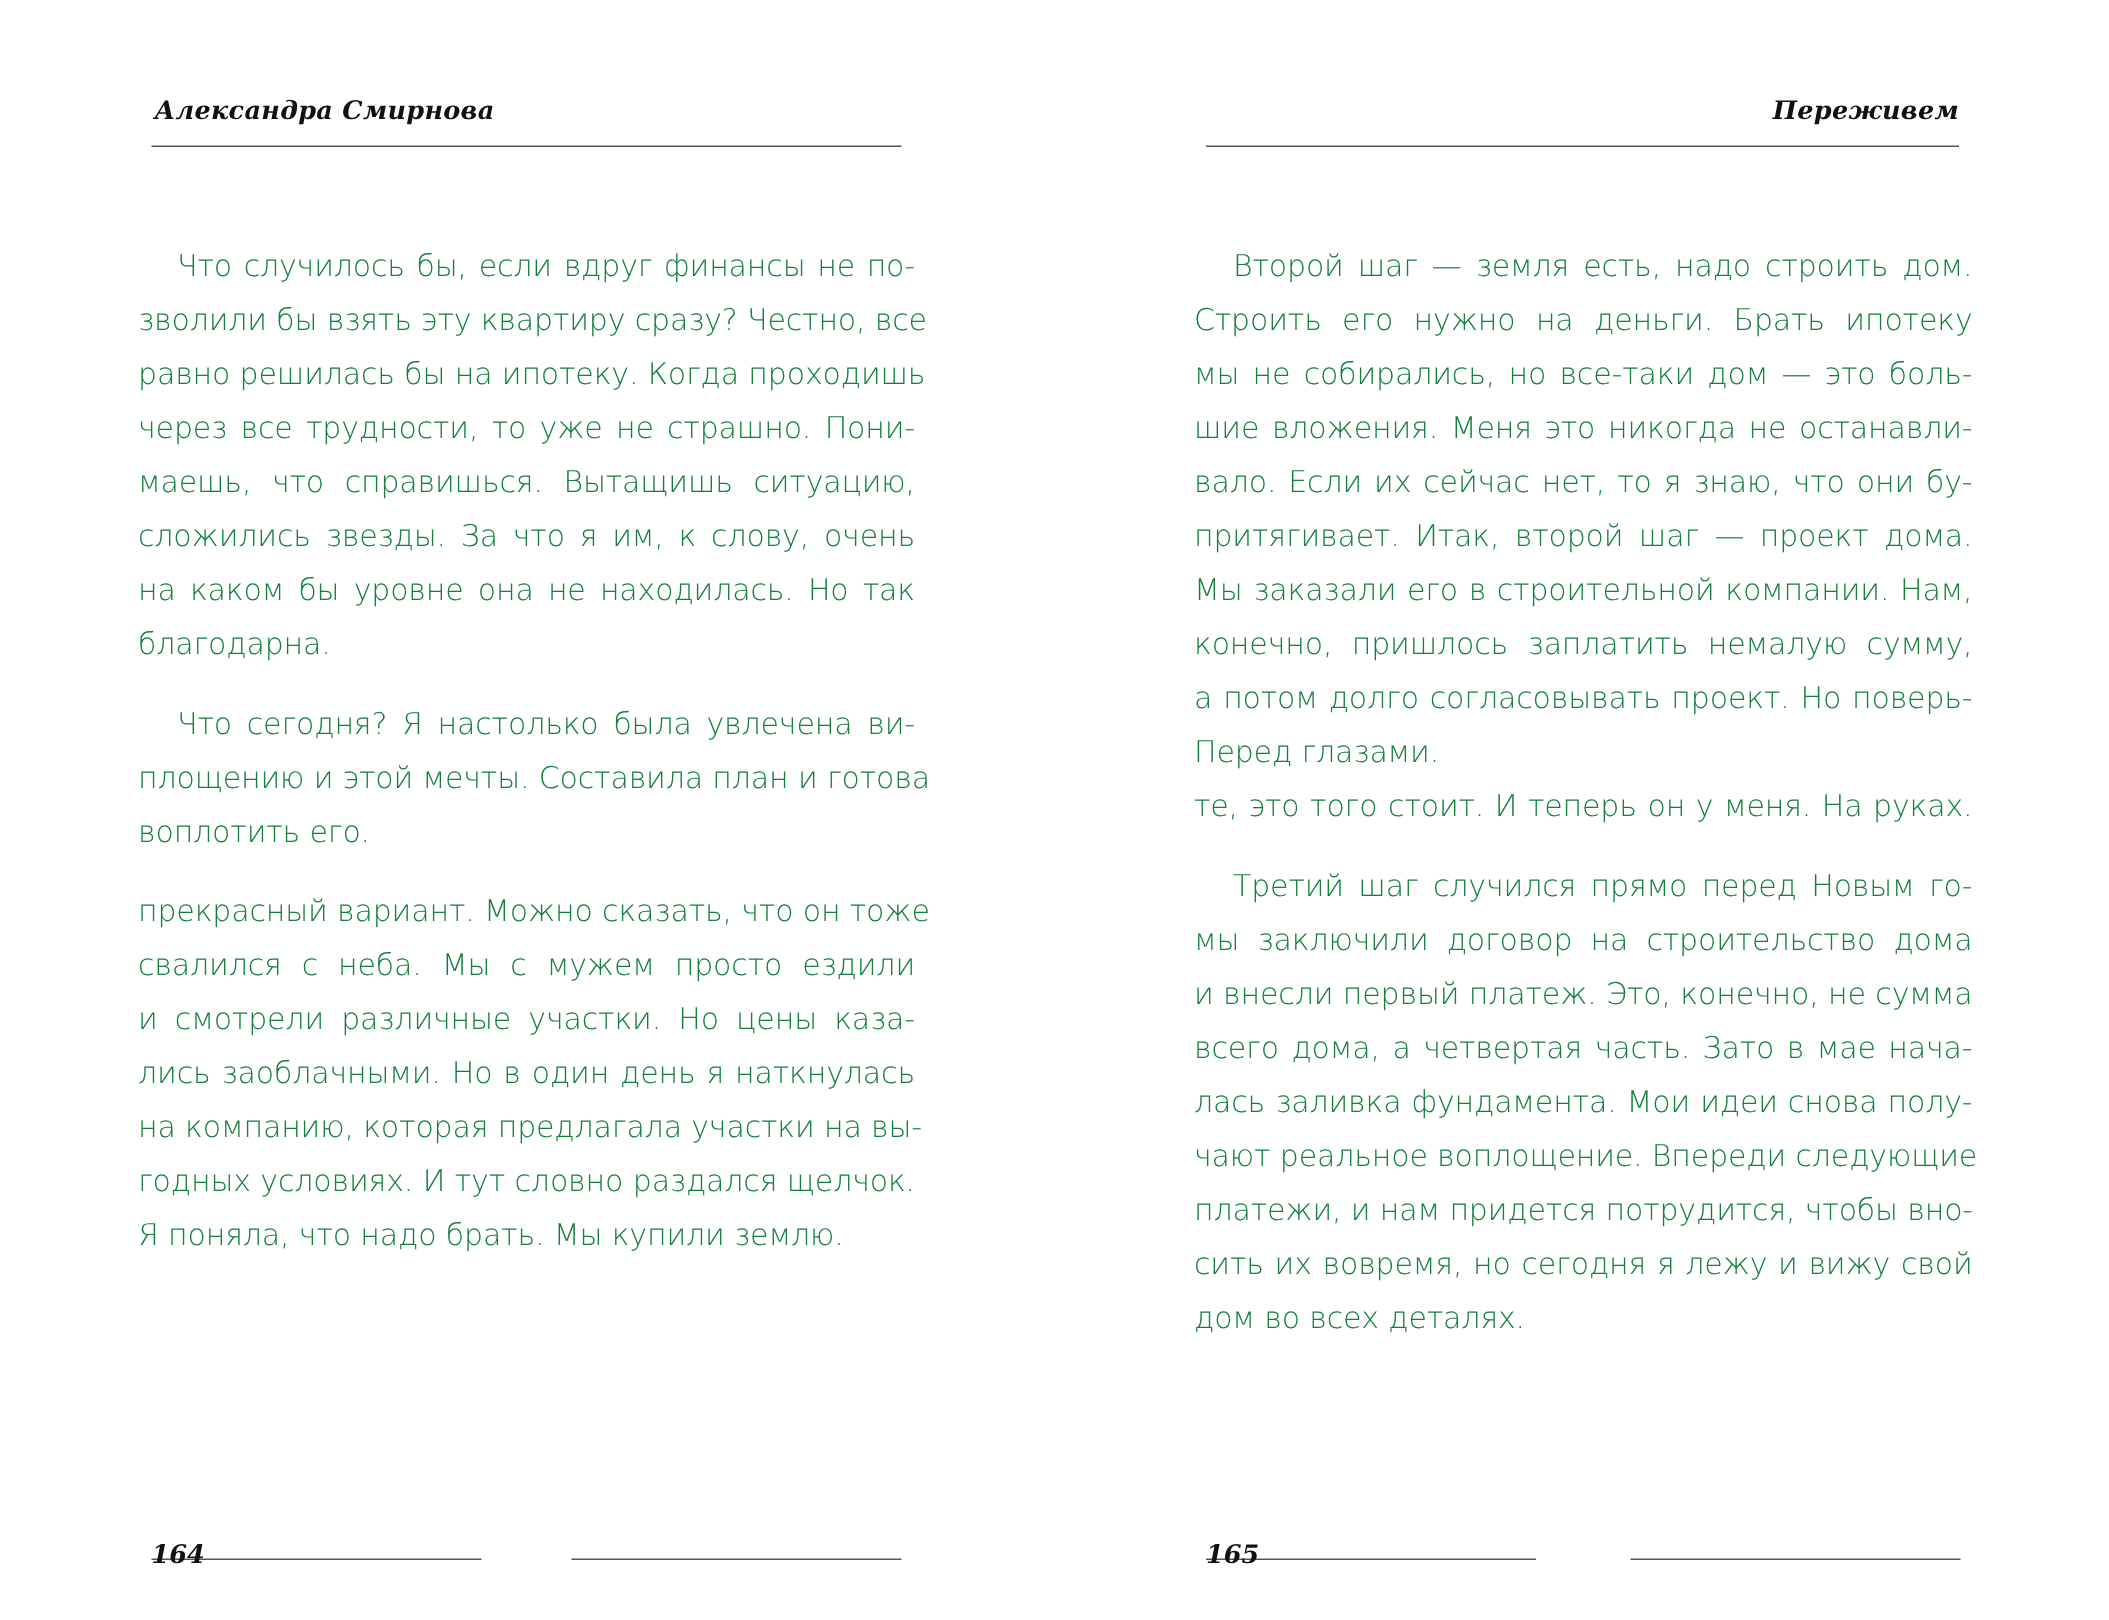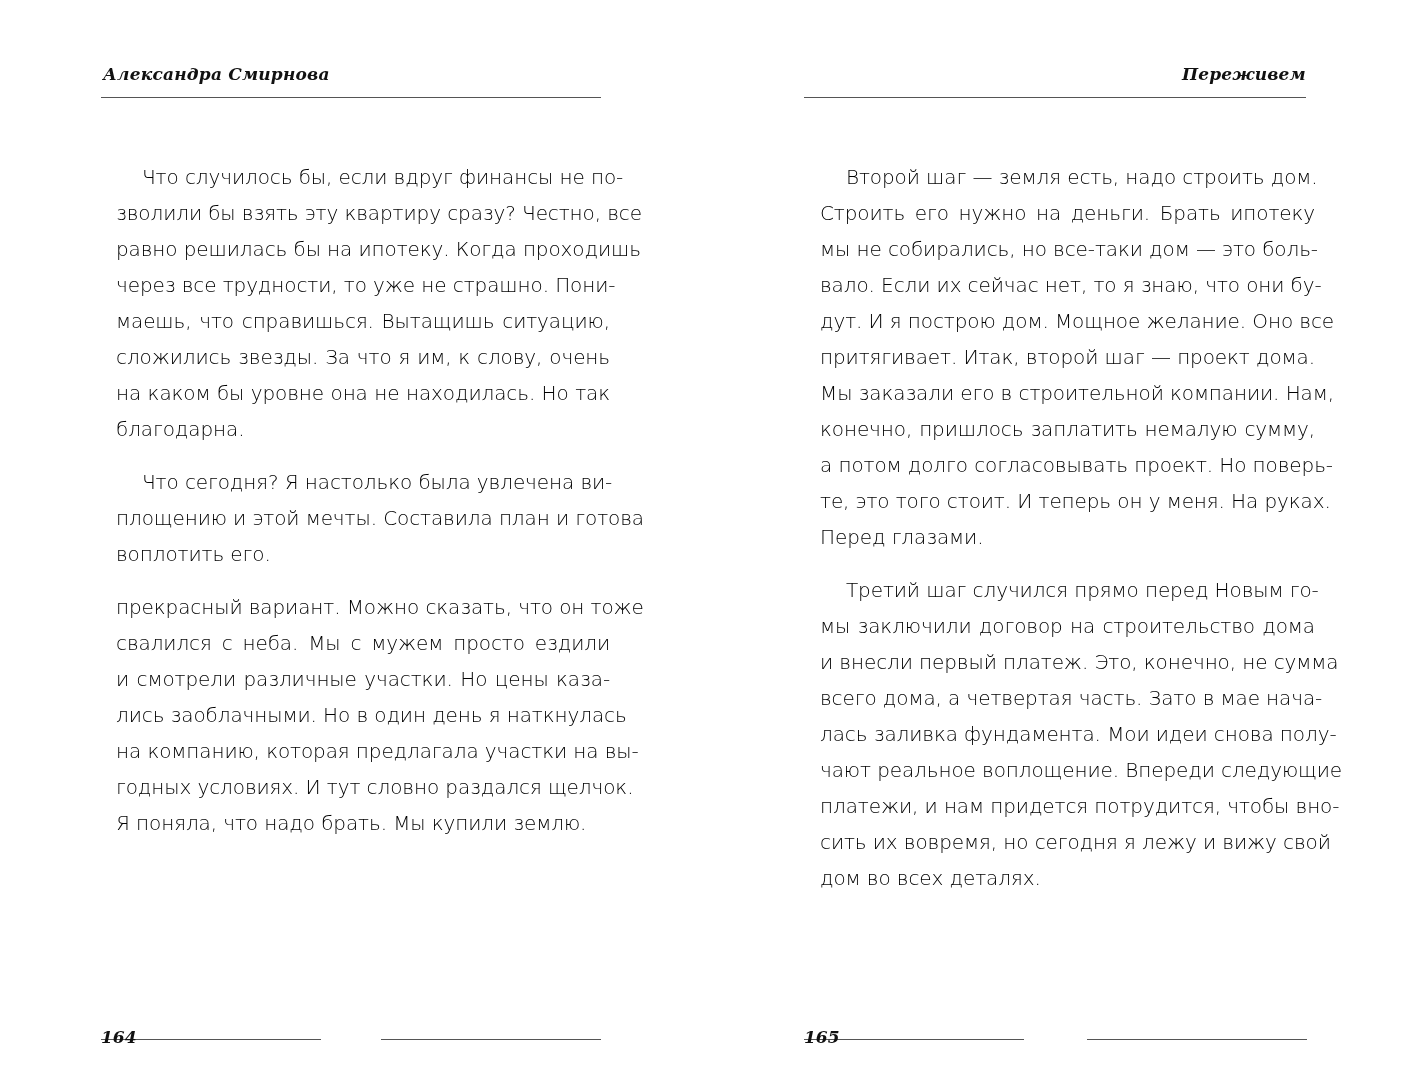--- a/index.html
+++ b/index.html
@@ -26,25 +26,24 @@
     .text-block { position: absolute; top: 143px; }
     .page-left .text-block { left: 92px; width: 518px; }
     .page-right .text-block { left: 93px; width: 519px; }
 
     .para { margin: 0; }
     .para + .para { margin-top: 17px; }
     .line {
       display: block;
       font-family: "DejaVu Sans", "Liberation Sans", sans-serif;
       font-size: 20px; line-height: 36px; height: 36px;
-      color: #000000; font-weight: 300;
+      color: #15803d; font-weight: 300;
       text-align: justify; text-align-last: justify;
       white-space: nowrap; overflow: visible;
       letter-spacing: -0.1px;
-      margin-left: 24px;
     }
     .line.last { text-align-last: left; }
     .line.indent { text-indent: 26px; }
     .line.indent2 { text-indent: 38px; }
 
     .footer { position: absolute; top: 1011px; height: 24px; }
     .page-left .footer { left: 101px; width: 500px; }
     .page-right .footer { left: 101px; width: 503px; }
     .footer-rule { position: absolute; top: 12px; height: 1px; background: #555; }
     .footer-rule.l { left: 0; width: 220px; }
@@ -98,28 +97,28 @@
 
 <div class="page page-right">
   <div class="running-head">Переживем</div>
   <div class="head-rule"></div>
 
   <div class="text-block">
     <div class="para">
       <span class="line indent">Второй шаг — земля есть, надо строить дом.</span>
       <span class="line">Строить его нужно на деньги. Брать ипотеку</span>
       <span class="line">мы не собирались, но все-таки дом — это боль-</span>
+      <span class="line">шие вложения. Меня это никогда не останавли-</span>
       <span class="line">вало. Если их сейчас нет, то я знаю, что они бу-</span>
-      <span class="line">дут. И я построю дом. Мощное желание. Оно все</span>
       <span class="line">притягивает. Итак, второй шаг — проект дома.</span>
       <span class="line">Мы заказали его в строительной компании. Нам,</span>
       <span class="line">конечно, пришлось заплатить немалую сумму,</span>
       <span class="line">а потом долго согласовывать проект. Но поверь-</span>
+      <span class="line last">Перед глазами.</span>
       <span class="line">те, это того стоит. И теперь он у меня. На руках.</span>
-      <span class="line last">Перед глазами.</span>
     </div>
     <div class="para">
       <span class="line indent">Третий шаг случился прямо перед Новым го-</span>
       <span class="line">мы заключили договор на строительство дома</span>
       <span class="line">и внесли первый платеж. Это, конечно, не сумма</span>
       <span class="line">всего дома, а четвертая часть. Зато в мае нача-</span>
       <span class="line">лась заливка фундамента. Мои идеи снова полу-</span>
       <span class="line">чают реальное воплощение. Впереди следующие</span>
       <span class="line">платежи, и нам придется потрудится, чтобы вно-</span>
       <span class="line">сить их вовремя, но сегодня я лежу и вижу свой</span>

